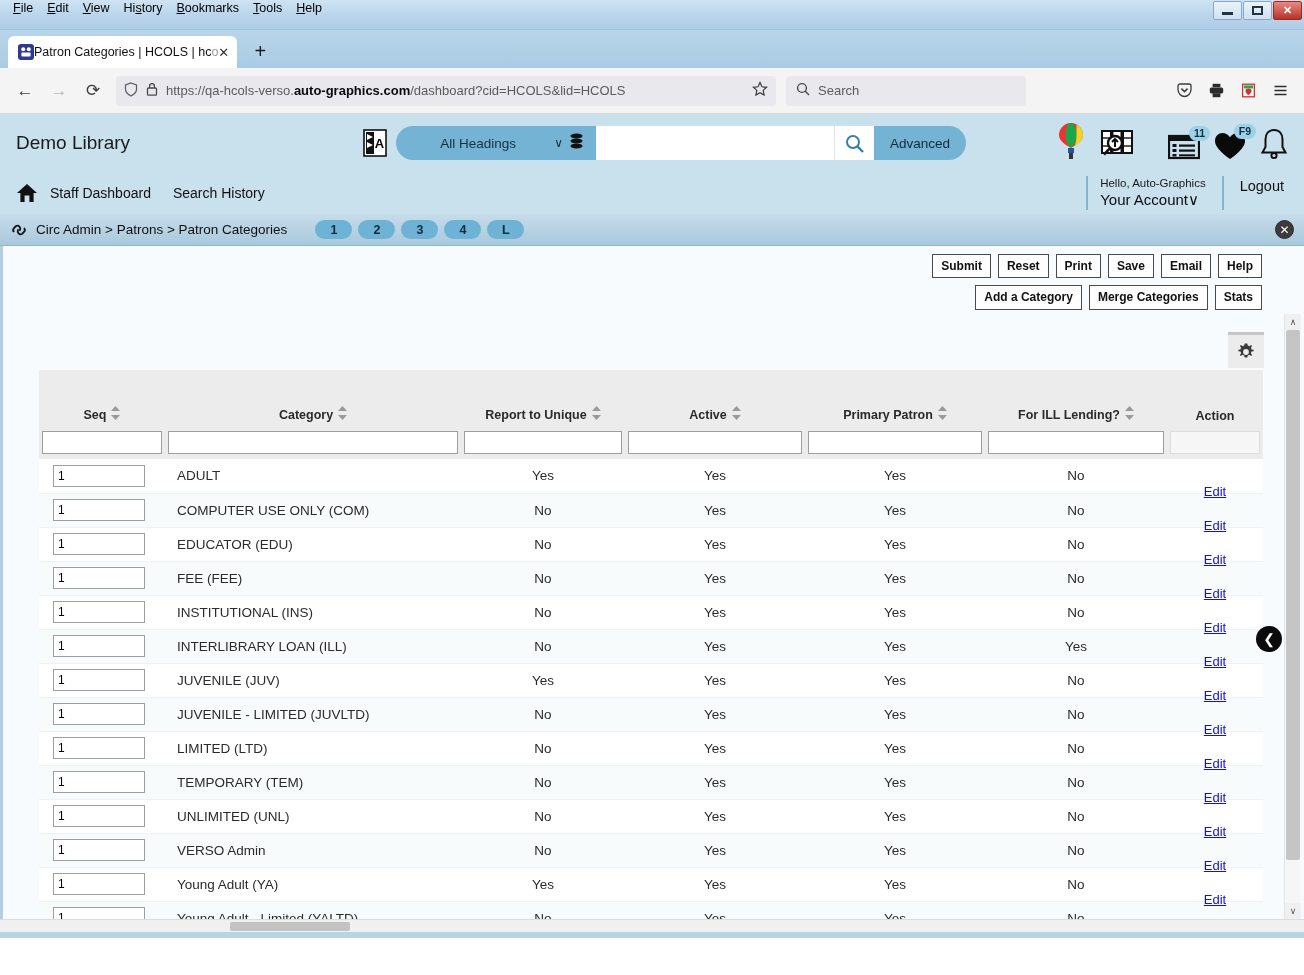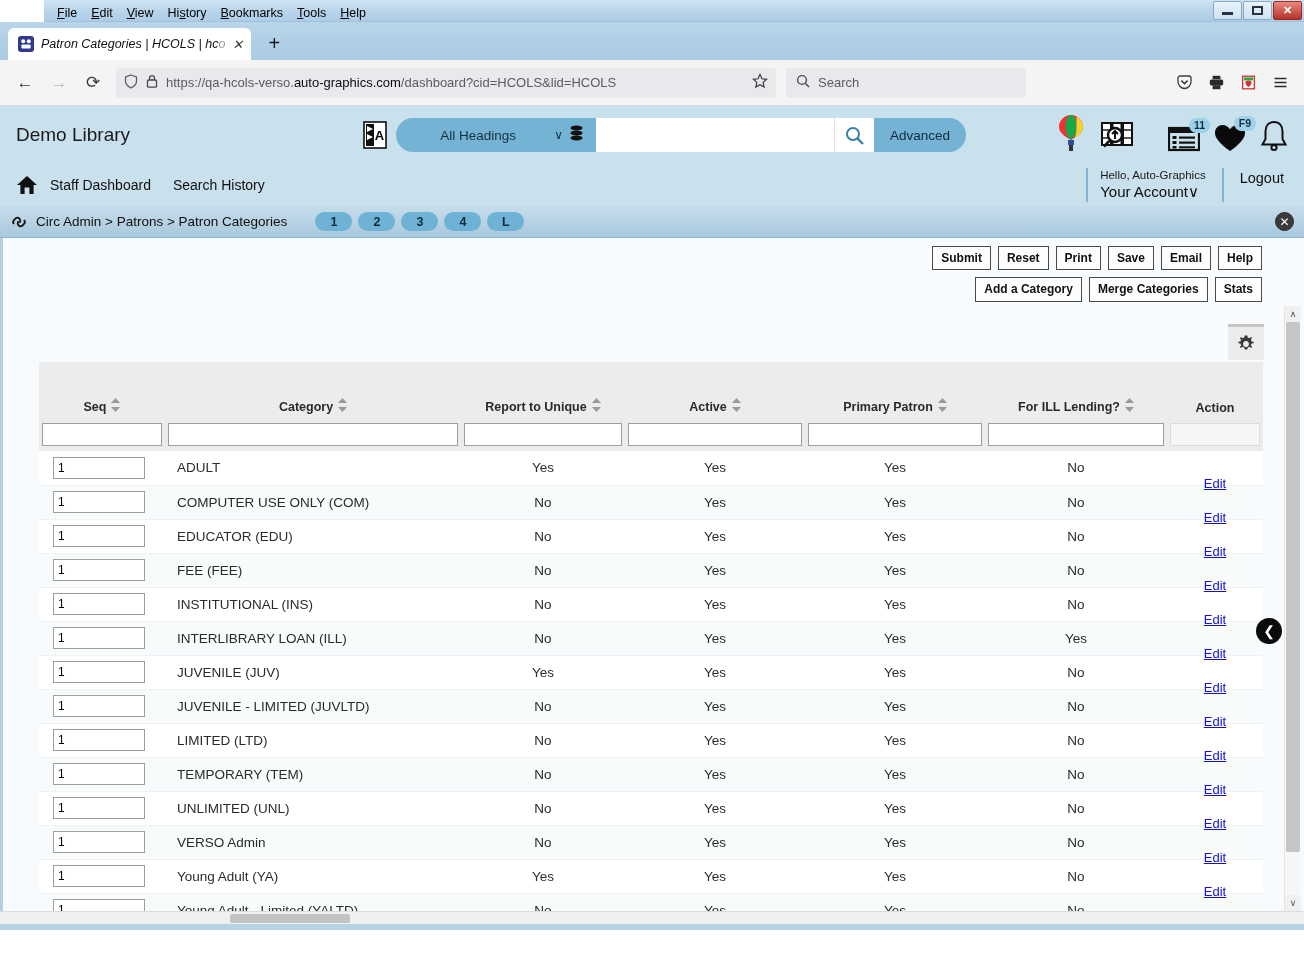--- a/index.html
+++ b/index.html
@@ -6,26 +6,25 @@
   html, body {
     margin: 0; padding: 0;
     width: 1304px; height: 975px;
     overflow: hidden;
     font-family: "Liberation Sans", sans-serif;
     background: #ffffff;
   }
 
   
   .titlebar {
-    height: 22px;
+    height: 30px;
     background: linear-gradient(to bottom, #cfe3f2 0%, #bcd7ec 45%, #aecce6 100%);
-    display: flex; align-items: flex-end;
+    display: flex; align-items: flex-start;
     position: relative;
     border-bottom: 1px solid #9fc0da;
-    margin-left: 44px;
   }
   .menubar {
     display: flex; align-items: center;
     gap: 0px;
     padding-left: 6px;
     font-size: 12.5px;
     color: #000;
   }
   .menubar span {
     padding: 1px 7px;
@@ -54,30 +53,29 @@
 
   
   .tabstrip {
     height: 38px;
     background: linear-gradient(to bottom,#b9d5ea,#a9cbe3);
     display: flex; align-items: flex-end;
     padding-left: 8px;
     position: relative;
   }
   .tab {
-    display: flex; align-items: center; gap: 7px;
+    display: flex; align-items: center; 
     background: #ffffff;
     height: 32px;
     border-radius: 6px 6px 0 0;
     padding: 0 8px 0 10px;
     min-width: 212px;
     font-size: 12.5px;
     color: #111;
     cursor: pointer;
-    font-style: italic;
   }
   .favicon {
     width: 16px; height: 16px; border-radius: 3px;
     background: #2f3a8f;
     display:flex; align-items:center; justify-content:center;
     flex: 0 0 auto;
   }
   .favicon svg { display:block; }
   .tab-title {
     white-space: nowrap; overflow: hidden;
@@ -113,21 +111,21 @@
   .urlbar {
     flex: 0 0 660px;
     height: 30px; border-radius: 4px;
     background: #e9e9ed;
     display: flex; align-items: center;
     gap: 8px; padding: 0 8px;
     font-size: 13px; color: #5b5b5b;
     margin-left: 4px;
   }
   .urlbar .urltext { flex:1 1 auto; white-space:nowrap; overflow:hidden;}
-  .urlbar .urltext b { color: #0c0c0d; font-weight: 400; }
+  .urlbar .urltext b { color: #0c0c0d; font-weight: 700; }
   .searchbar {
     flex: 0 0 240px;
     height: 30px; border-radius: 4px;
     background: #e9e9ed;
     display: flex; align-items: center;
     gap: 8px; padding: 0 10px;
     font-size: 13px; color: #5b5b5b;
     margin-left: 6px;
   }
   .toolicons { display:flex; align-items:center; gap:4px; margin-left:auto;}

